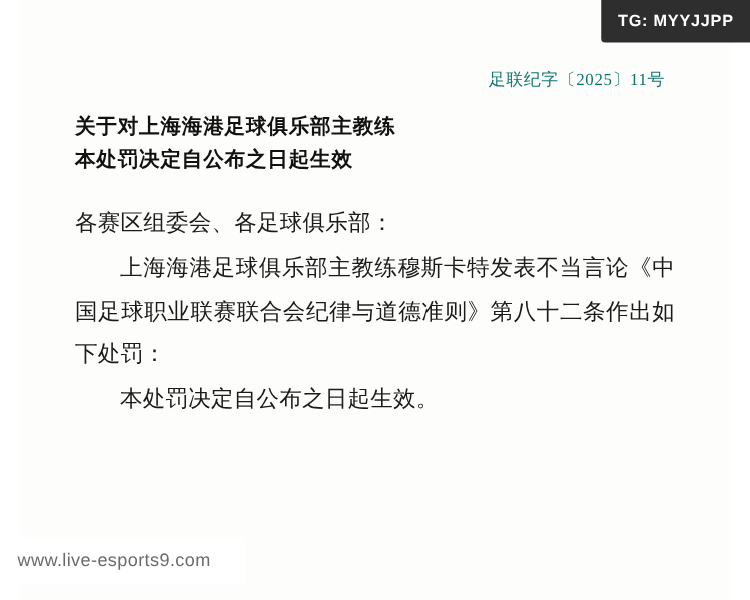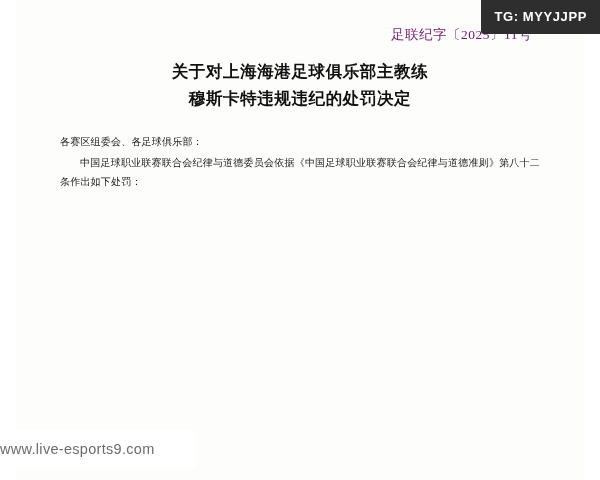--- a/index.html
+++ b/index.html
@@ -42,62 +42,63 @@
     width: 568px;
     height: 480px;
     background: #fdfdfc;
     box-sizing: border-box;
     padding: 26px 44px 0 44px;
   }
 
   .doc-number {
     text-align: right;
     font-size: 13.5px;
-    color: #701a75;
+    color: #0f766e;
     letter-spacing: 0.5px;
     margin-right: 8px;
     margin-bottom: 14px;
     white-space: nowrap;
+    margin-top: 29px;
   }
 
   .doc-title {
-    text-align: center;
     font-weight: bold;
     font-size: 16.5px;
     line-height: 1.65;
     color: #111111;
     letter-spacing: 0.6px;
     margin-bottom: 20px;
   }
   .doc-title .line {
     display: block;
   }
 
   .doc-para {
-    font-size: 10px;
+    font-size: 18px;
     line-height: 1.92;
     color: #1a1a1a;
     text-align: justify;
     letter-spacing: 0.2px;
     margin: 0 0 1px 0;
   }
   .indent {
     text-indent: 2em;
   }
 
   
   .watermark {
     position: absolute;
     left: 0;
     bottom: 12px;
     width: 196px;
     height: 38px;
     background: #ffffff;
     display: flex;
     align-items: center;
+    padding-left: 14px;
     box-sizing: border-box;
     font-family: "Liberation Sans", sans-serif;
     font-size: 14.5px;
     color: #6b6b6b;
     letter-spacing: 0.3px;
   }
 
   
   .tg-badge {
     position: absolute;
@@ -121,25 +122,26 @@
 
   <div class="page-margin-left"></div>
   <div class="page-margin-right"></div>
 
   <div class="doc-body">
 
     <div class="doc-number">足联纪字〔2025〕11号</div>
 
     <div class="doc-title">
       <span class="line">关于对上海海港足球俱乐部主教练</span>
-      <span class="line">穆斯卡特违规违纪的处罚决定</span>
+      <span class="line">本处罚决定自公布之日起生效</span>
     </div>
 
     <p class="doc-para">各赛区组委会、各足球俱乐部：</p>
-    <p class="doc-para indent">中国足球职业联赛联合会纪律与道德委员会依据《中国足球职业联赛联合会纪律与道德准则》第八十二条作出如下处罚：</p>
+    <p class="doc-para indent">上海海港足球俱乐部主教练穆斯卡特发表不当言论《中国足球职业联赛联合会纪律与道德准则》第八十二条作出如下处罚：</p>
+    <p class="doc-para indent">本处罚决定自公布之日起生效。</p>
 
   </div>
 
   <div class="watermark">
     <span>www.live-esports9.com</span>
   </div>
 
   <div class="tg-badge">TG: MYYJJPP</div>
 
 </div>

